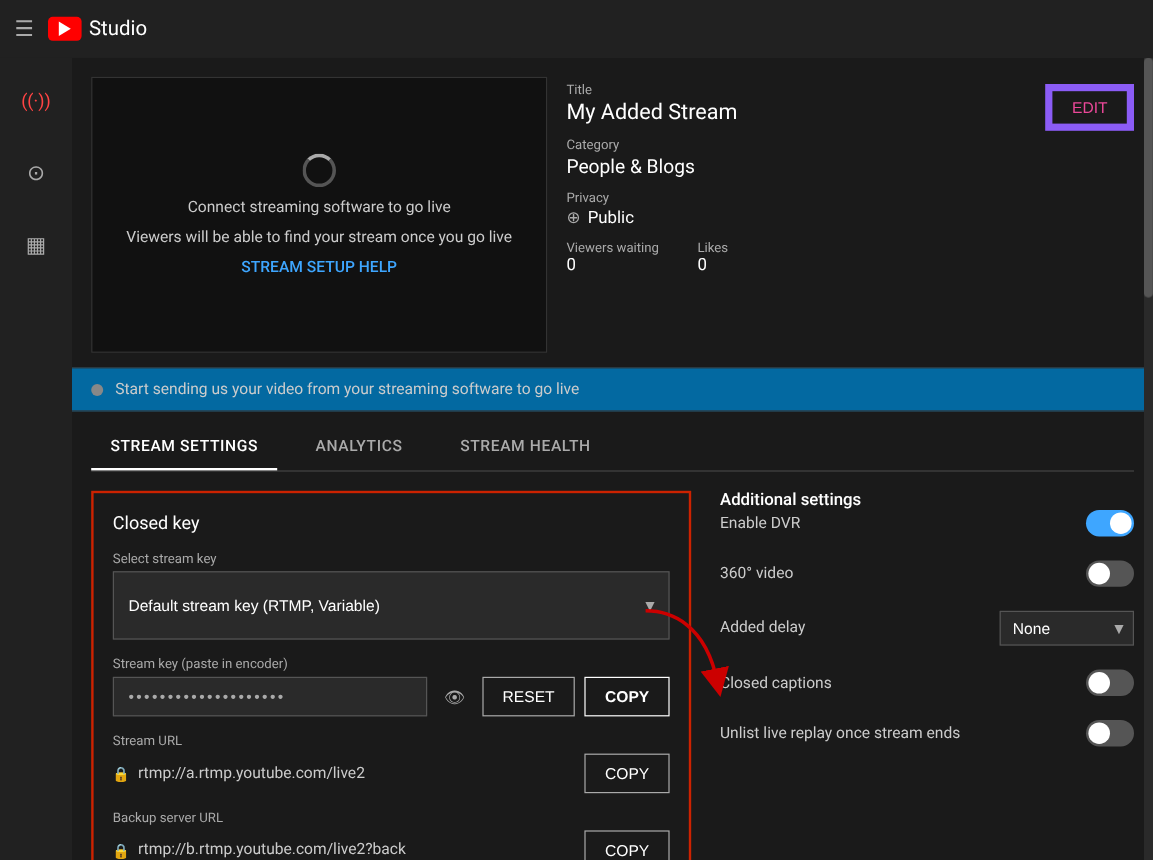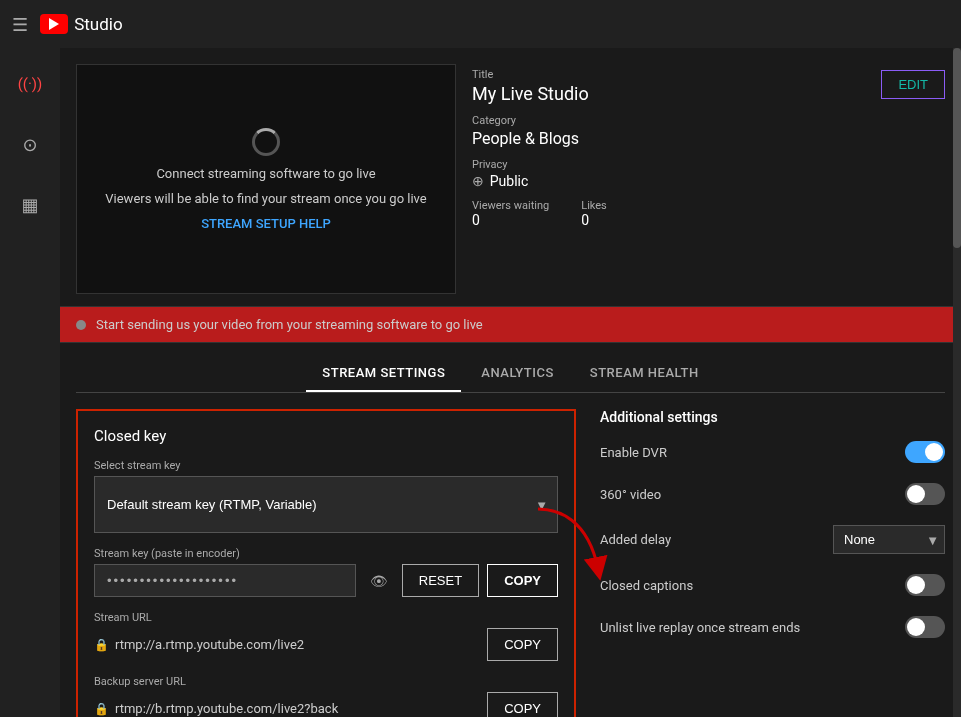--- a/index.html
+++ b/index.html
@@ -158,22 +158,22 @@
     .info-value {
       color: #fff;
       font-size: 18px;
       margin-bottom: 10px;
     }
     .info-value.medium { font-size: 16px; }
     .info-value.small { font-size: 14px; }
     .edit-btn {
       float: right;
       background: transparent;
-      border: 1px solid #8b5cf6;
-      color: #14b8a6;
+      border: 6px solid #8b5cf6;
+      color: #ec4899;
       padding: 6px 16px;
       font-size: 13px;
       cursor: pointer;
       margin-top: 2px;
     }
     .privacy-row {
       display: flex;
       align-items: center;
       gap: 6px;
       margin-bottom: 10px;
@@ -189,21 +189,21 @@
     .stat-label {
       color: #aaa;
       font-size: 11px;
     }
     .stat-value {
       color: #fff;
       font-size: 14px;
     }
     
     .status-bar {
-      background: #b91c1c;
+      background: #0369a1;
       border-top: 1px solid #333;
       border-bottom: 1px solid #333;
       padding: 10px 16px;
       display: flex;
       align-items: center;
       gap: 10px;
       margin: 0 -16px;
       margin-bottom: 12px;
     }
     .status-dot {
@@ -213,24 +213,23 @@
       background: #888;
       flex-shrink: 0;
     }
     .status-text {
       color: #ccc;
       font-size: 13px;
     }
     
     .tabs {
       display: flex;
-      gap: 4px;
+      gap: 16px;
       border-bottom: 1px solid #444;
       margin-bottom: 16px;
-      justify-content: center;
     }
     .tab {
       padding: 10px 16px;
       font-size: 13px;
       font-weight: 500;
       color: #aaa;
       cursor: pointer;
       text-transform: uppercase;
       letter-spacing: 0.5px;
     }
@@ -345,21 +344,20 @@
       cursor: pointer;
     }
     
     .additional-settings {
       flex: 1;
     }
     .add-title {
       color: #fff;
       font-size: 14px;
       font-weight: 500;
-      margin-bottom: 16px;
     }
     .setting-row {
       display: flex;
       align-items: center;
       justify-content: space-between;
       margin-bottom: 20px;
     }
     .setting-label {
       color: #ccc;
       font-size: 13px;
@@ -465,21 +463,21 @@
     <div class="video-preview">
       <div class="loading-spinner"></div>
       <p class="preview-text">Connect streaming software to go live</p>
       <p class="preview-text">Viewers will be able to find your stream once you go live</p>
       <a class="stream-setup-link">STREAM SETUP HELP</a>
     </div>
 
     <div class="info-panel">
       <button class="edit-btn">EDIT</button>
       <div class="info-label">Title</div>
-      <div class="info-value">My Live Studio</div>
+      <div class="info-value">My Added Stream</div>
       <div class="info-label">Category</div>
       <div class="info-value medium">People &amp; Blogs</div>
       <div class="info-label">Privacy</div>
       <div class="privacy-row">
         <span class="globe-icon">⊕</span>
         <span class="info-value small" style="margin-bottom:0">Public</span>
       </div>
       <div class="stats-row">
         <div>
           <div class="stat-label">Viewers waiting</div>

